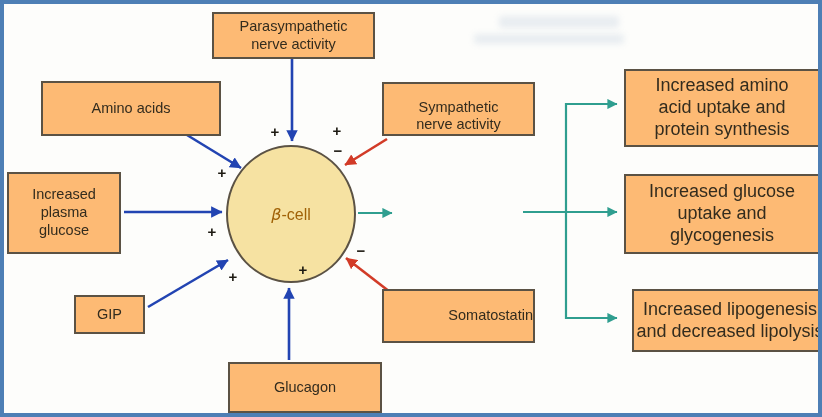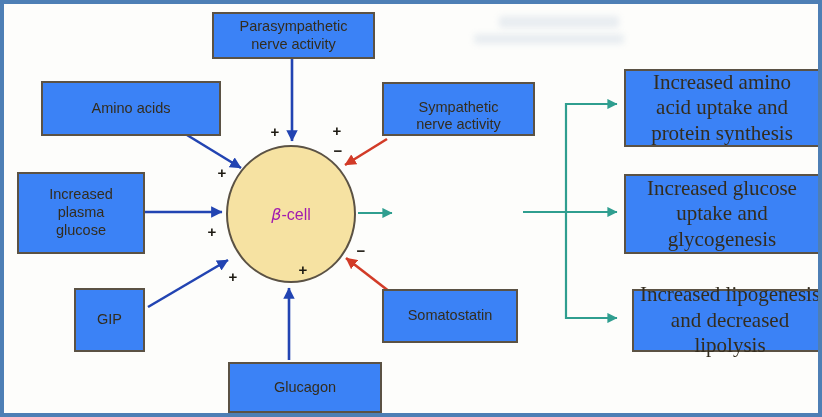--- a/index.html
+++ b/index.html
@@ -9,39 +9,39 @@
     box-sizing:border-box;
     background:#fdfdfb;
     border:4px solid #4e7fb5;
     overflow:hidden;
     font-family:"Liberation Sans", sans-serif;
   }
   .arrow-layer{position:absolute;left:0;top:0;width:822px;height:417px;pointer-events:none;}
   .box{
     position:absolute;
     box-sizing:border-box;
-    background:#3b82f6;
+    background:#fdba74;
     border:2px solid #5b5244;
     display:flex;align-items:center;justify-content:center;
     text-align:center;
     color:#332c1e;
     font-size:14.5px;
     line-height:1.22;
   }
   .box .lbl{white-space:pre-line;}
-  .effect{font-size:21px;font-family:Liberation Serif, serif;}
+  .effect{font-size:18px;}
   .cell{
     position:absolute;
     box-sizing:border-box;
     left:222px;top:141px;width:130px;height:138px;
     background:#f6e2a2;
     border:2px solid #5b5244;
     border-radius:50%;
     display:flex;align-items:center;justify-content:center;
-    color:#a21caf;font-size:16px;
+    color:#a16207;font-size:16px;
   }
   .cell .beta{font-style:italic;font-family:"DejaVu Sans",sans-serif;}
   .sign{
     position:absolute;
     transform:translate(-50%,-50%);
     color:#1d1a12;
     font-size:15px;
     font-weight:700;
     line-height:1;
   }
@@ -97,40 +97,40 @@
 
   <div class="box" style="left:208px;top:8px;width:163px;height:47px;">
     <span class="lbl">Parasympathetic
 nerve activity</span>
   </div>
 
   <div class="box" style="left:37px;top:77px;width:180px;height:55px;">
     <span class="lbl">Amino acids</span>
   </div>
 
-  <div class="box" style="left:13px;top:168px;width:128px;height:82px;">
+  <div class="box" style="left:3px;top:168px;width:114px;height:82px;">
     <span class="lbl">Increased
 plasma
 glucose</span>
   </div>
 
-  <div class="box" style="left:70px;top:284px;width:71px;height:64px;">
+  <div class="box" style="left:70px;top:291px;width:71px;height:39px;">
     <span class="lbl">GIP</span>
   </div>
 
   <div class="box" style="left:208px;top:358px;width:154px;height:51px;margin-left:16px;">
     <span class="lbl">Glucagon</span>
   </div>
 
   <div class="box" style="left:378px;top:78px;width:153px;height:54px;align-items:flex-end;">
     <span class="lbl">Sympathetic
 nerve activity</span>
   </div>
 
-  <div class="box" style="left:378px;top:285px;width:136px;height:54px;">
+  <div class="box" style="left:378px;top:285px;width:153px;height:54px;justify-content:flex-end;">
     <span class="lbl">Somatostatin</span>
   </div>
 
   <div class="cell">
     <span><span class="beta">β</span><span>-cell</span></span>
   </div>
 
 
   <div class="box effect" style="left:620px;top:65px;width:196px;height:78px;">
     <span class="lbl">Increased amino

